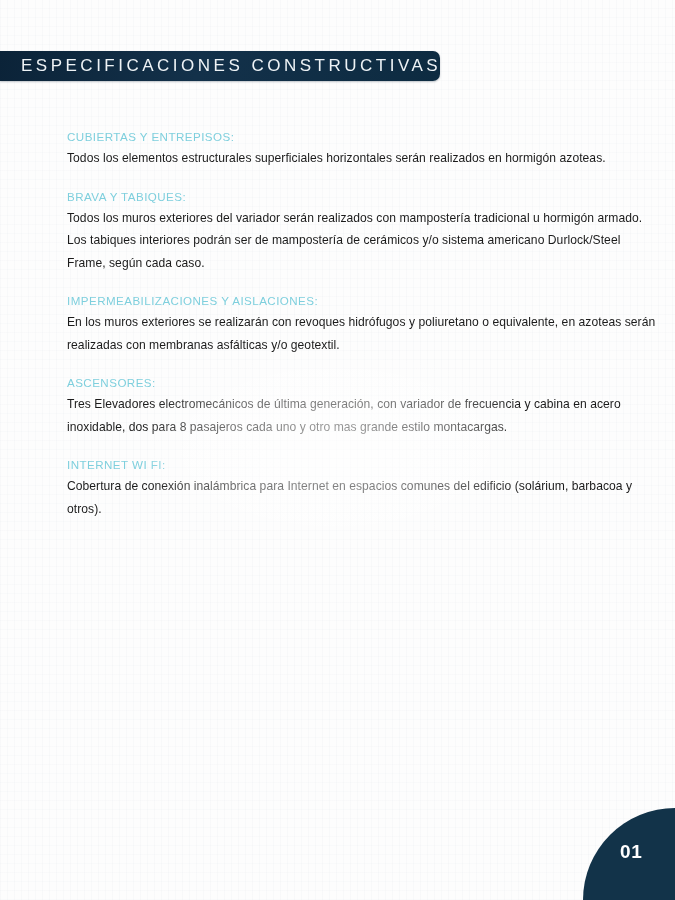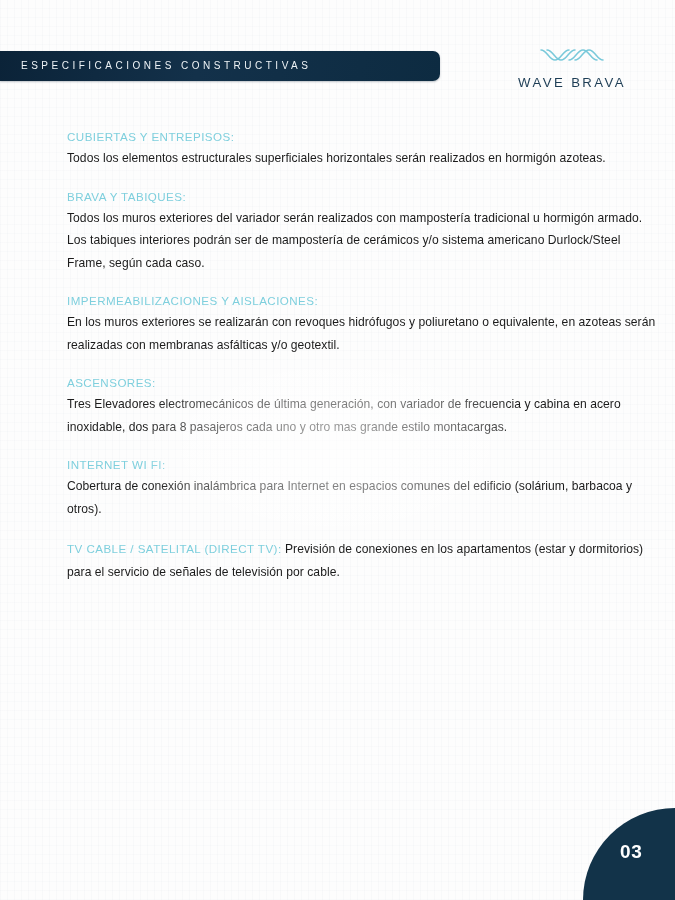--- a/index.html
+++ b/index.html
@@ -44,21 +44,21 @@
     box-shadow: 0 1px 2px rgba(20,40,60,0.28);
     z-index: 2;
   }
   .header-title {
     position: absolute;
     left: 21px;
     top: 0;
     height: 30px;
     line-height: 30px;
     color: #eef3f6;
-    font-size: 10px;
+    font-size: 17px;
     letter-spacing: 3.5px;
     font-weight: 400;
     white-space: nowrap;
   }
 
   
   .logo {
     position: absolute;
     right: 38px;
     top: 46px;
@@ -154,31 +154,20 @@
 </style>
 </head>
 <body>
 
 <div class="page">
 
   <div class="header-bar">
     <span class="header-title">ESPECIFICACIONES CONSTRUCTIVAS</span>
   </div>
 
-  <div class="logo">
-    <svg class="logo-mark" viewBox="0 0 78 26">
-      <g fill="none" stroke="#79c9da" stroke-width="1.5" stroke-linecap="round">
-        <path d="M8 4 C14 4, 16 14, 22 14 C28 14, 30 4, 36 4"></path>
-        <path d="M14 4 C20 4, 22 14, 28 14 C34 14, 36 4, 42 4"></path>
-        <path d="M36 14 C42 14, 44 4, 50 4 C56 4, 58 14, 64 14"></path>
-        <path d="M42 14 C48 14, 50 4, 56 4 C62 4, 64 14, 70 14"></path>
-      </g>
-    </svg>
-    <span class="logo-word">WAVE BRAVA</span>
-  </div>
 
   <div class="content">
 
 
     <div class="section">
       <p class="sec-heading">CUBIERTAS Y ENTREPISOS:</p>
       <p class="sec-body">Todos los elementos estructurales superficiales horizontales serán realizados en hormigón azoteas.</p>
     </div>
 
     <div class="section">
@@ -197,24 +186,21 @@
     </div>
 
     <div class="section">
     </div>
 
     <div class="section">
       <p class="sec-heading">INTERNET WI FI:</p>
       <p class="sec-body">Cobertura de conexión inalámbrica para Internet en espacios comunes del edificio (solárium, barbacoa y otros).</p>
     </div>
 
-    <div class="section inline">
-      <span class="sec-heading">TV CABLE / SATELITAL (DIRECT TV):</span><span class="sec-body"> Previsión de conexiones en los apartamentos (estar y dormitorios) para el servicio de señales de televisión por cable.</span>
-    </div>
 
   </div>
 
   <div class="fade-wash"></div>
 
   <div class="page-badge"></div>
-  <span class="page-num">03</span>
+  <span class="page-num">01</span>
 
 </div>
 
 </body></html>

